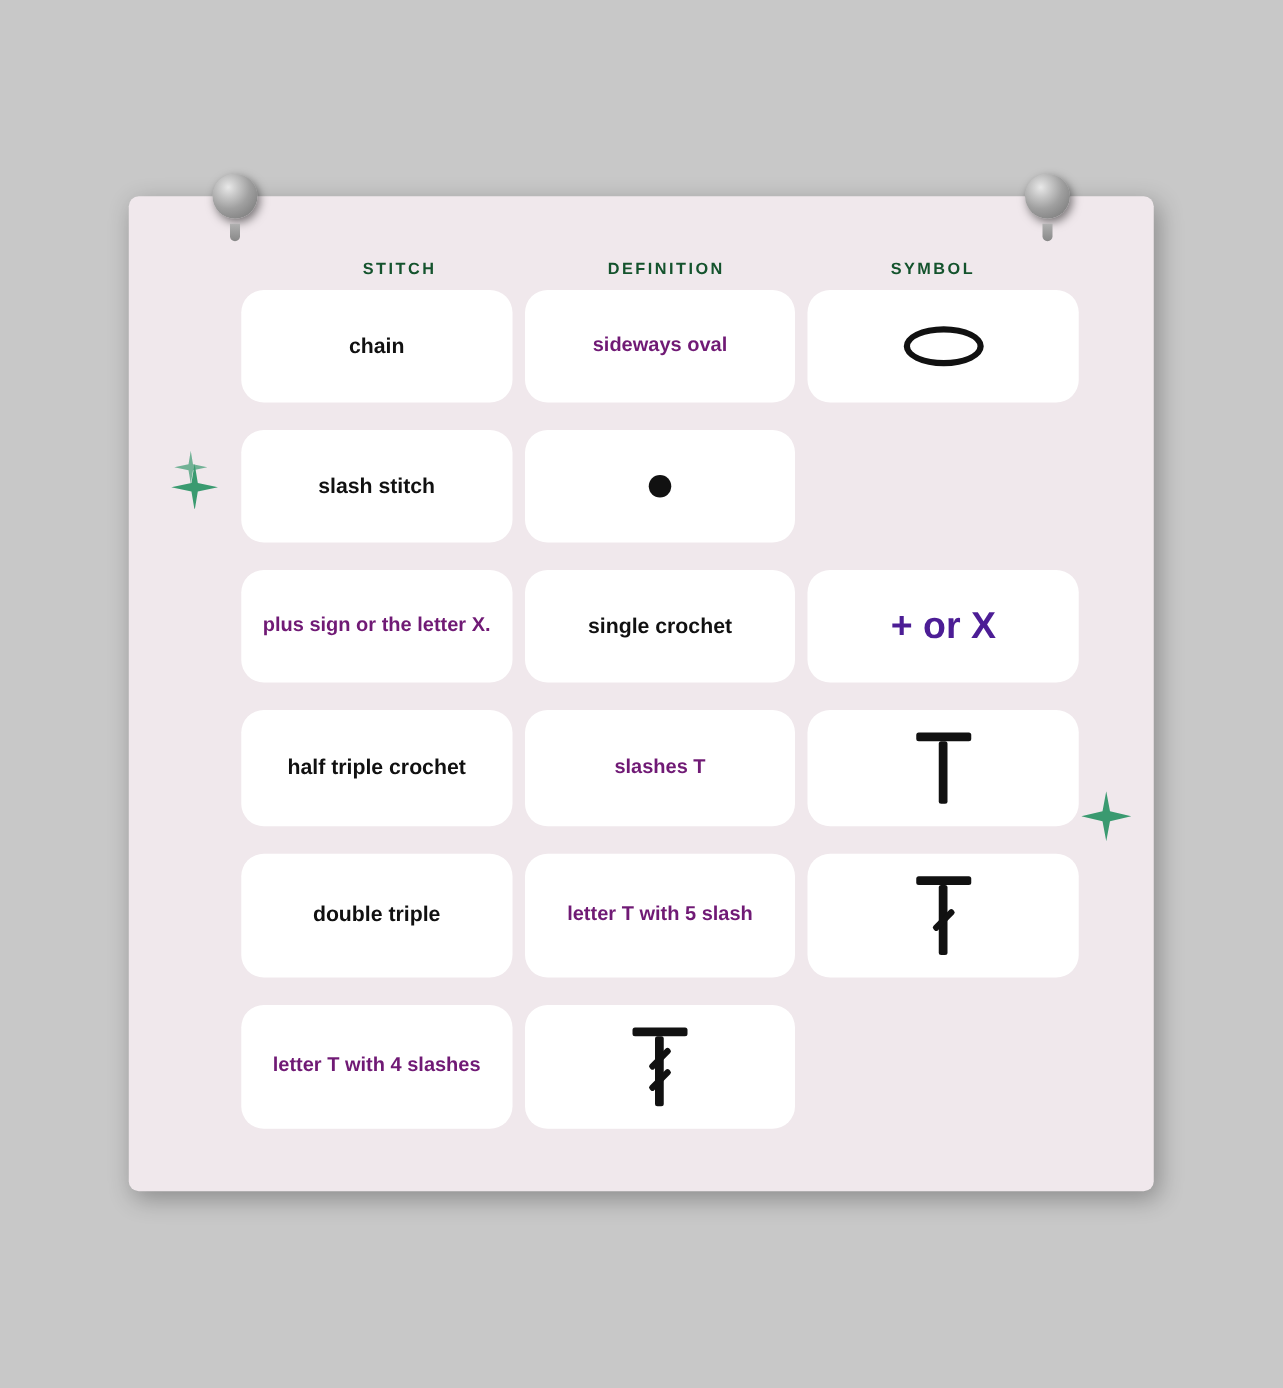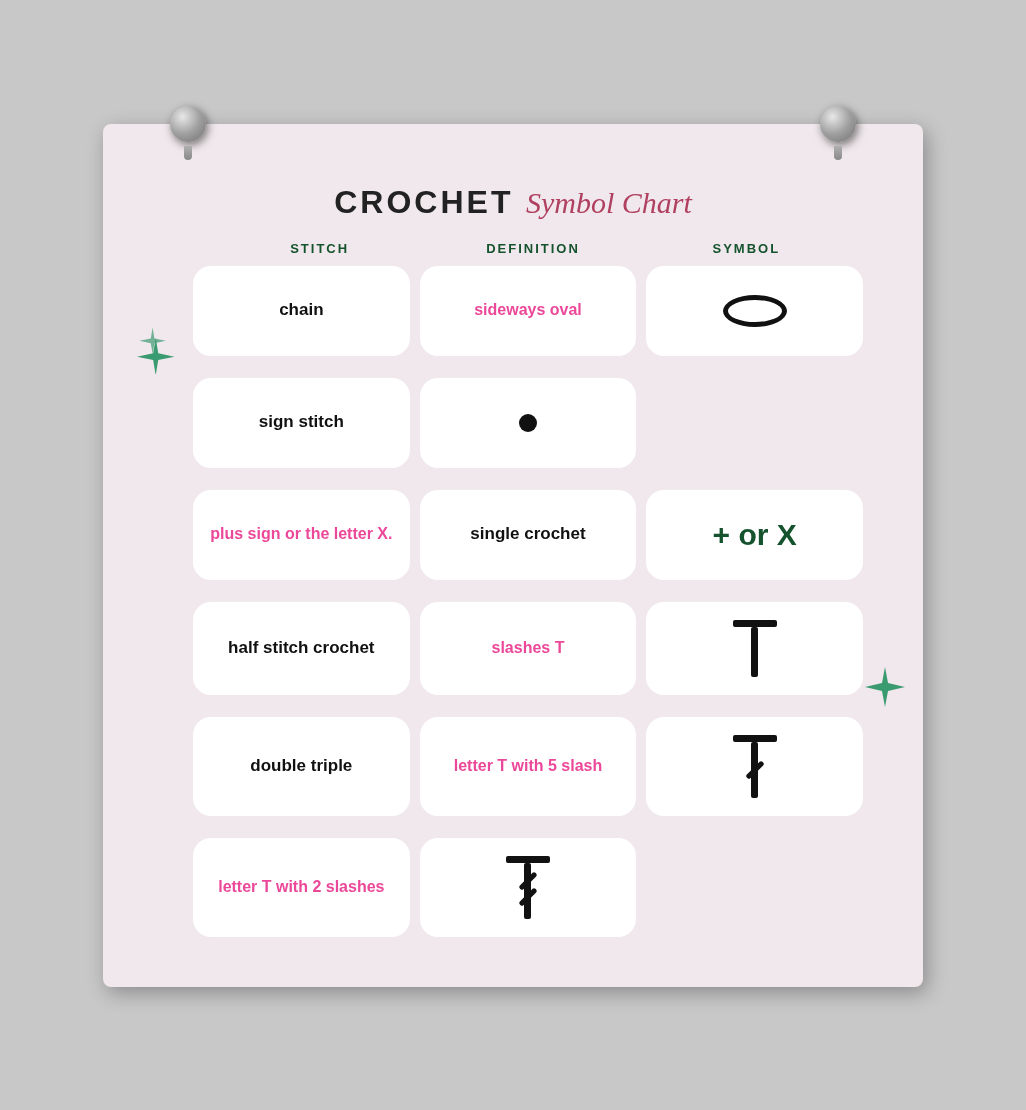--- a/index.html
+++ b/index.html
@@ -139,21 +139,21 @@
     .cell-stitch {
       font-size: 17px;
       font-weight: 700;
       color: #111;
       line-height: 1.3;
     }
 
     .cell-def {
       font-size: 16px;
       font-weight: 700;
-      color: #ec4899;
+      color: #701a75;
       line-height: 1.3;
     }
 
     
     .sym-oval {
       width: 64px;
       height: 32px;
       border: 5px solid #111;
       border-radius: 50%;
       background: transparent;
@@ -162,21 +162,21 @@
     .sym-dot {
       width: 18px;
       height: 18px;
       border-radius: 50%;
       background: #111;
     }
 
     .sym-plus-x {
       font-size: 30px;
       font-weight: 900;
-      color: #14532d;
+      color: #4c1d95;
       font-family: Arial Black, sans-serif;
     }
 
     
     .sym-T {
       display: flex;
       flex-direction: column;
       align-items: center;
     }
     .sym-T-bar {
@@ -299,24 +299,20 @@
     </div>
 
     <div class="sparkle-right">
       <svg class="sparkle-svg" width="40" height="40" viewBox="0 0 40 40">
         <g fill="#3a9a70">
           <polygon points="20,0 23,16 40,20 23,24 20,40 17,24 0,20 17,16"></polygon>
         </g>
       </svg>
     </div>
 
-    <div class="title-row">
-      <span class="title-crochet">CROCHET</span>
-      <span class="title-symbol">Symbol Chart</span>
-    </div>
 
     <div class="col-headers">
       <div class="col-header">STITCH</div>
       <div class="col-header">DEFINITION</div>
       <div class="col-header">SYMBOL</div>
     </div>
 
     <div class="chart-grid">
 
       <div class="chart-row">
@@ -326,42 +322,42 @@
         <div class="cell">
           <span class="cell-def">sideways oval</span>
         </div>
         <div class="cell">
           <div class="sym-oval"></div>
         </div>
       </div>
 
       <div class="chart-row">
         <div class="cell">
-          <span class="cell-stitch">sign stitch</span>
+          <span class="cell-stitch">slash stitch</span>
         </div>
         <div class="cell">
           <div class="sym-dot"></div>
         </div>
       </div>
 
       <div class="chart-row">
         <div class="cell">
           <span class="cell-def">plus sign or the letter X.</span>
         </div>
         <div class="cell">
           <span class="cell-stitch">single crochet</span>
         </div>
         <div class="cell">
           <span class="sym-plus-x">+ or <b>X</b></span>
         </div>
       </div>
 
       <div class="chart-row">
         <div class="cell">
-          <span class="cell-stitch">half stitch crochet</span>
+          <span class="cell-stitch">half triple crochet</span>
         </div>
         <div class="cell">
           <span class="cell-def">slashes T</span>
         </div>
         <div class="cell">
           <div class="sym-T">
             <div class="sym-T-bar"></div>
             <div class="sym-T-stem"></div>
           </div>
         </div>
@@ -379,21 +375,21 @@
             <div class="sym-T1-bar"></div>
             <div class="sym-T1-stem" style="position:relative;">
               <div class="slash-line"></div>
             </div>
           </div>
         </div>
       </div>
 
       <div class="chart-row">
         <div class="cell">
-          <span class="cell-def">letter T with 2 slashes</span>
+          <span class="cell-def">letter T with 4 slashes</span>
         </div>
         <div class="cell">
           <div class="sym-T2">
             <div class="sym-T2-bar"></div>
             <div class="sym-T2-stem-wrap">
               <div class="sym-T2-stem"></div>
               <div class="slash-line2a"></div>
               <div class="slash-line2b"></div>
             </div>
           </div>

